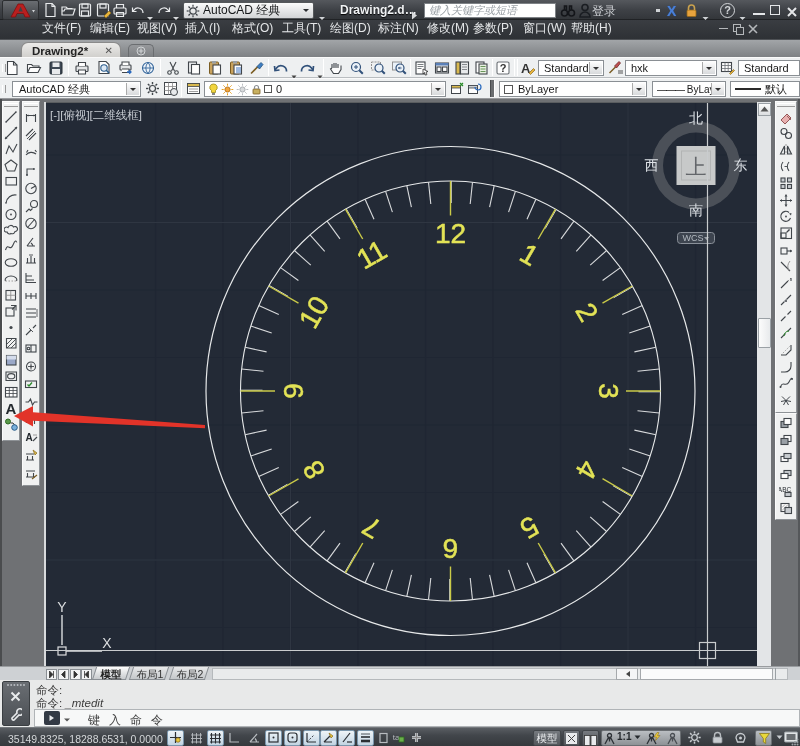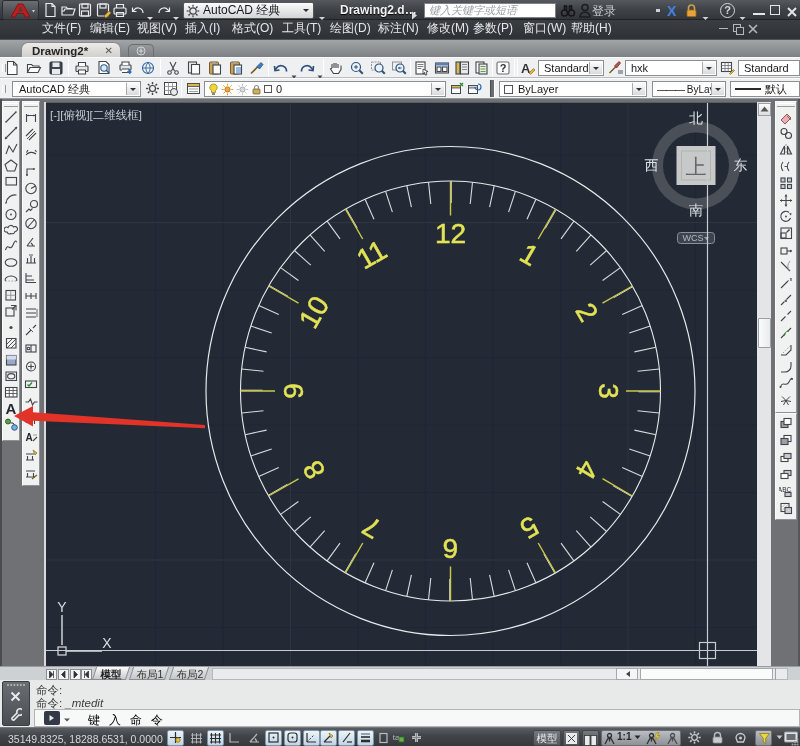--- a/index.html
+++ b/index.html
@@ -824,21 +824,21 @@
     <div style="position:absolute;left:36px;top:3px;font-size:11.5px;color:#3d3d3d">命令:</div>
     <div style="position:absolute;left:36px;top:16px;font-size:11.5px;color:#3d3d3d">命令: <i style="font-style:italic">_mtedit</i></div>
     <div style="position:absolute;left:34px;top:29px;right:0px;height:18px;background:#f7f8f8;border:1px solid #b0b4b7"></div>
     <div style="position:absolute;left:44px;top:31px;width:16px;height:14px;background:#333a45;border-radius:2px"></div>
     <svg width="8" height="8" viewBox="0 0 8 8" style="position:absolute;left:48px;top:34px">
       <path d="M1.5 1 L6 4 L1.5 7 z" fill="#e8eaec"></path>
     </svg>
     <svg width="8" height="6" viewBox="0 0 8 6" style="position:absolute;left:63px;top:37px">
       <path d="M1 1.5 l3 3 l3 -3 z" fill="#555"></path>
     </svg>
-    <div style="position:absolute;left:88px;top:32px;font-size:12px;color:#000000;letter-spacing:9px">键入命令</div>
+    <div style="position:absolute;left:88px;top:32px;font-size:12px;color:#404040;letter-spacing:9px">键入命令</div>
   </div>
 <div style="position:absolute;left:0px;top:727px;width:800px;height:19px;background:linear-gradient(#5a5e63,#42464b 40%,#35393d);border-top:1px solid #74787c;color:#d8dadc">
     <div style="position:absolute;left:8px;top:5px;font-size:10.5px;color:#d4d7d9">35149.8325,  18288.6531,  0.0000</div>
     <div style="position:absolute;left:167px;top:1.5px;width:17px;height:16px;background:linear-gradient(#eef4f8,#c2d4e2);border:1px solid #7a96ac;border-radius:2px"></div>
     <div style="position:absolute;left:168px;top:2px;width:15px;height:15px;"><svg width="15" height="15" viewBox="0 0 15 15" style="">
         <path d="M7.5 2 v11 M2 7.5 h11" stroke="#2a2e33" fill="none" stroke-width="1.2"></path>
         <circle cx="10" cy="10" r="2.2" fill="#e8c83c" stroke="#8a6a1a" stroke-width="0.8"></circle>
       </svg></div>
     <div style="position:absolute;left:189px;top:2px;width:15px;height:15px;"><svg width="15" height="15" viewBox="0 0 15 15" style="">
         <path d="M2 5 h11 M2 8.5 h11 M2 12 h11 M3.5 3 v10.5 M7.5 3 v10.5 M11.5 3 v10.5" stroke="#b8bcc0" stroke-width="0.9"></path>

